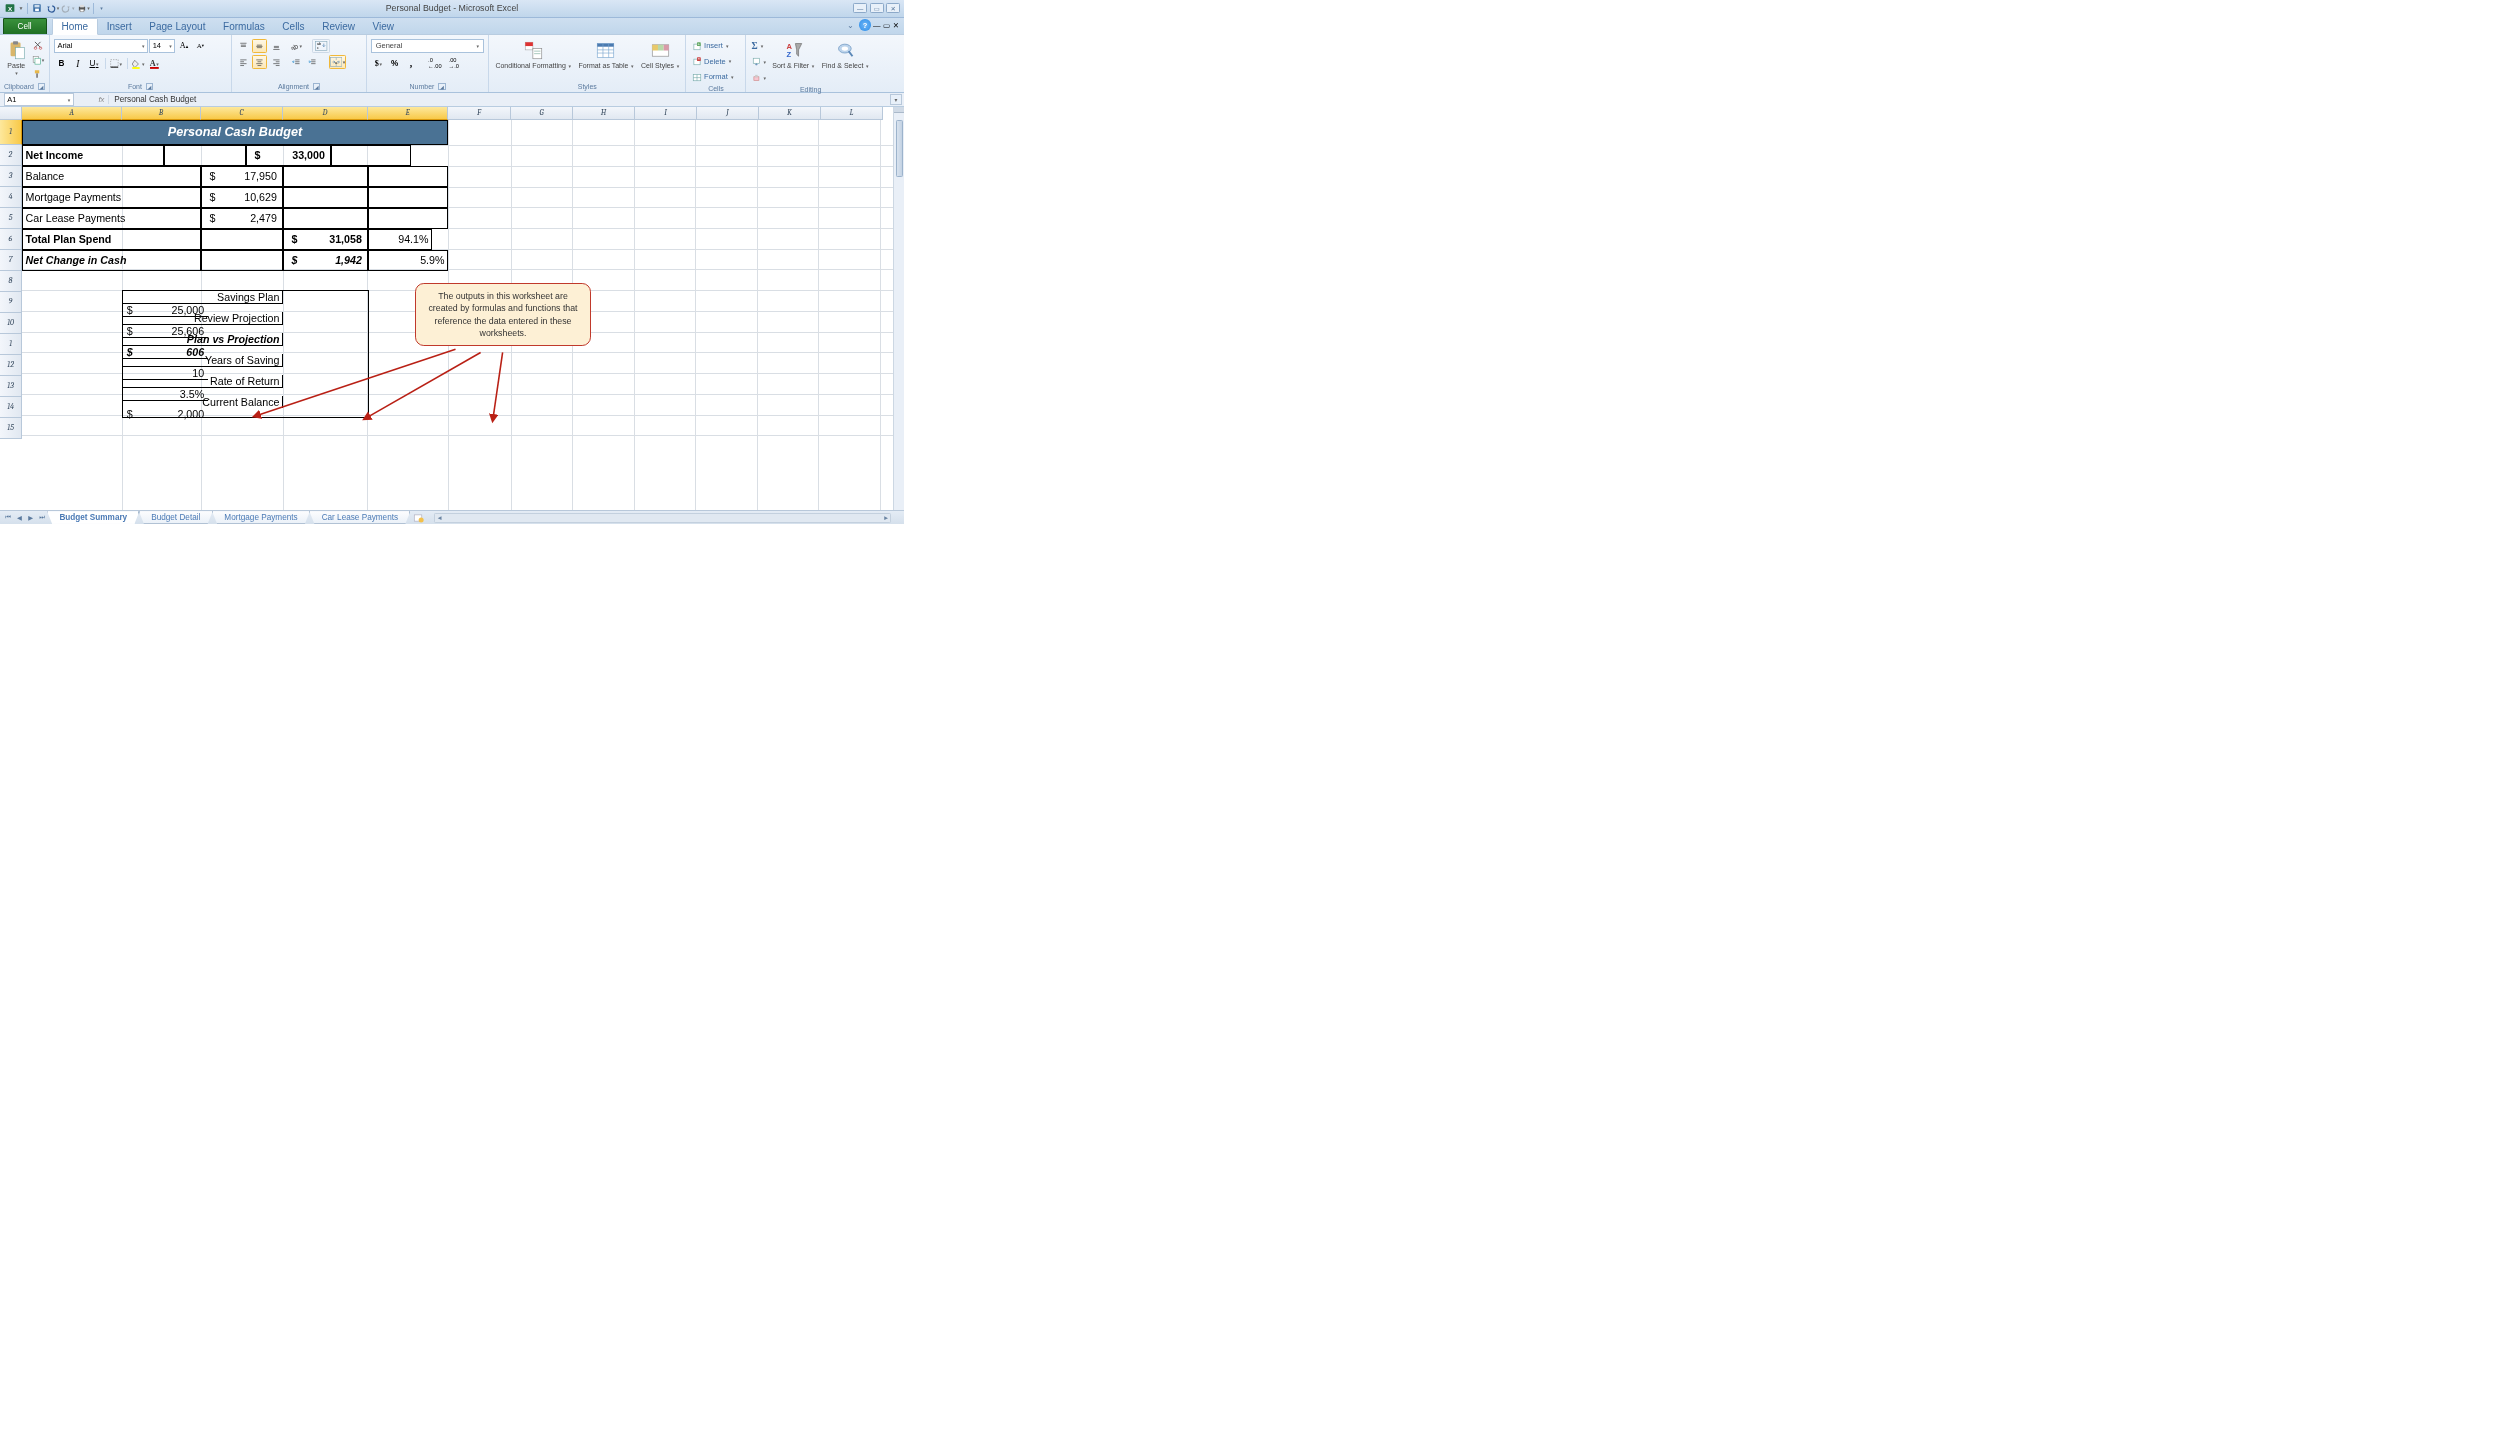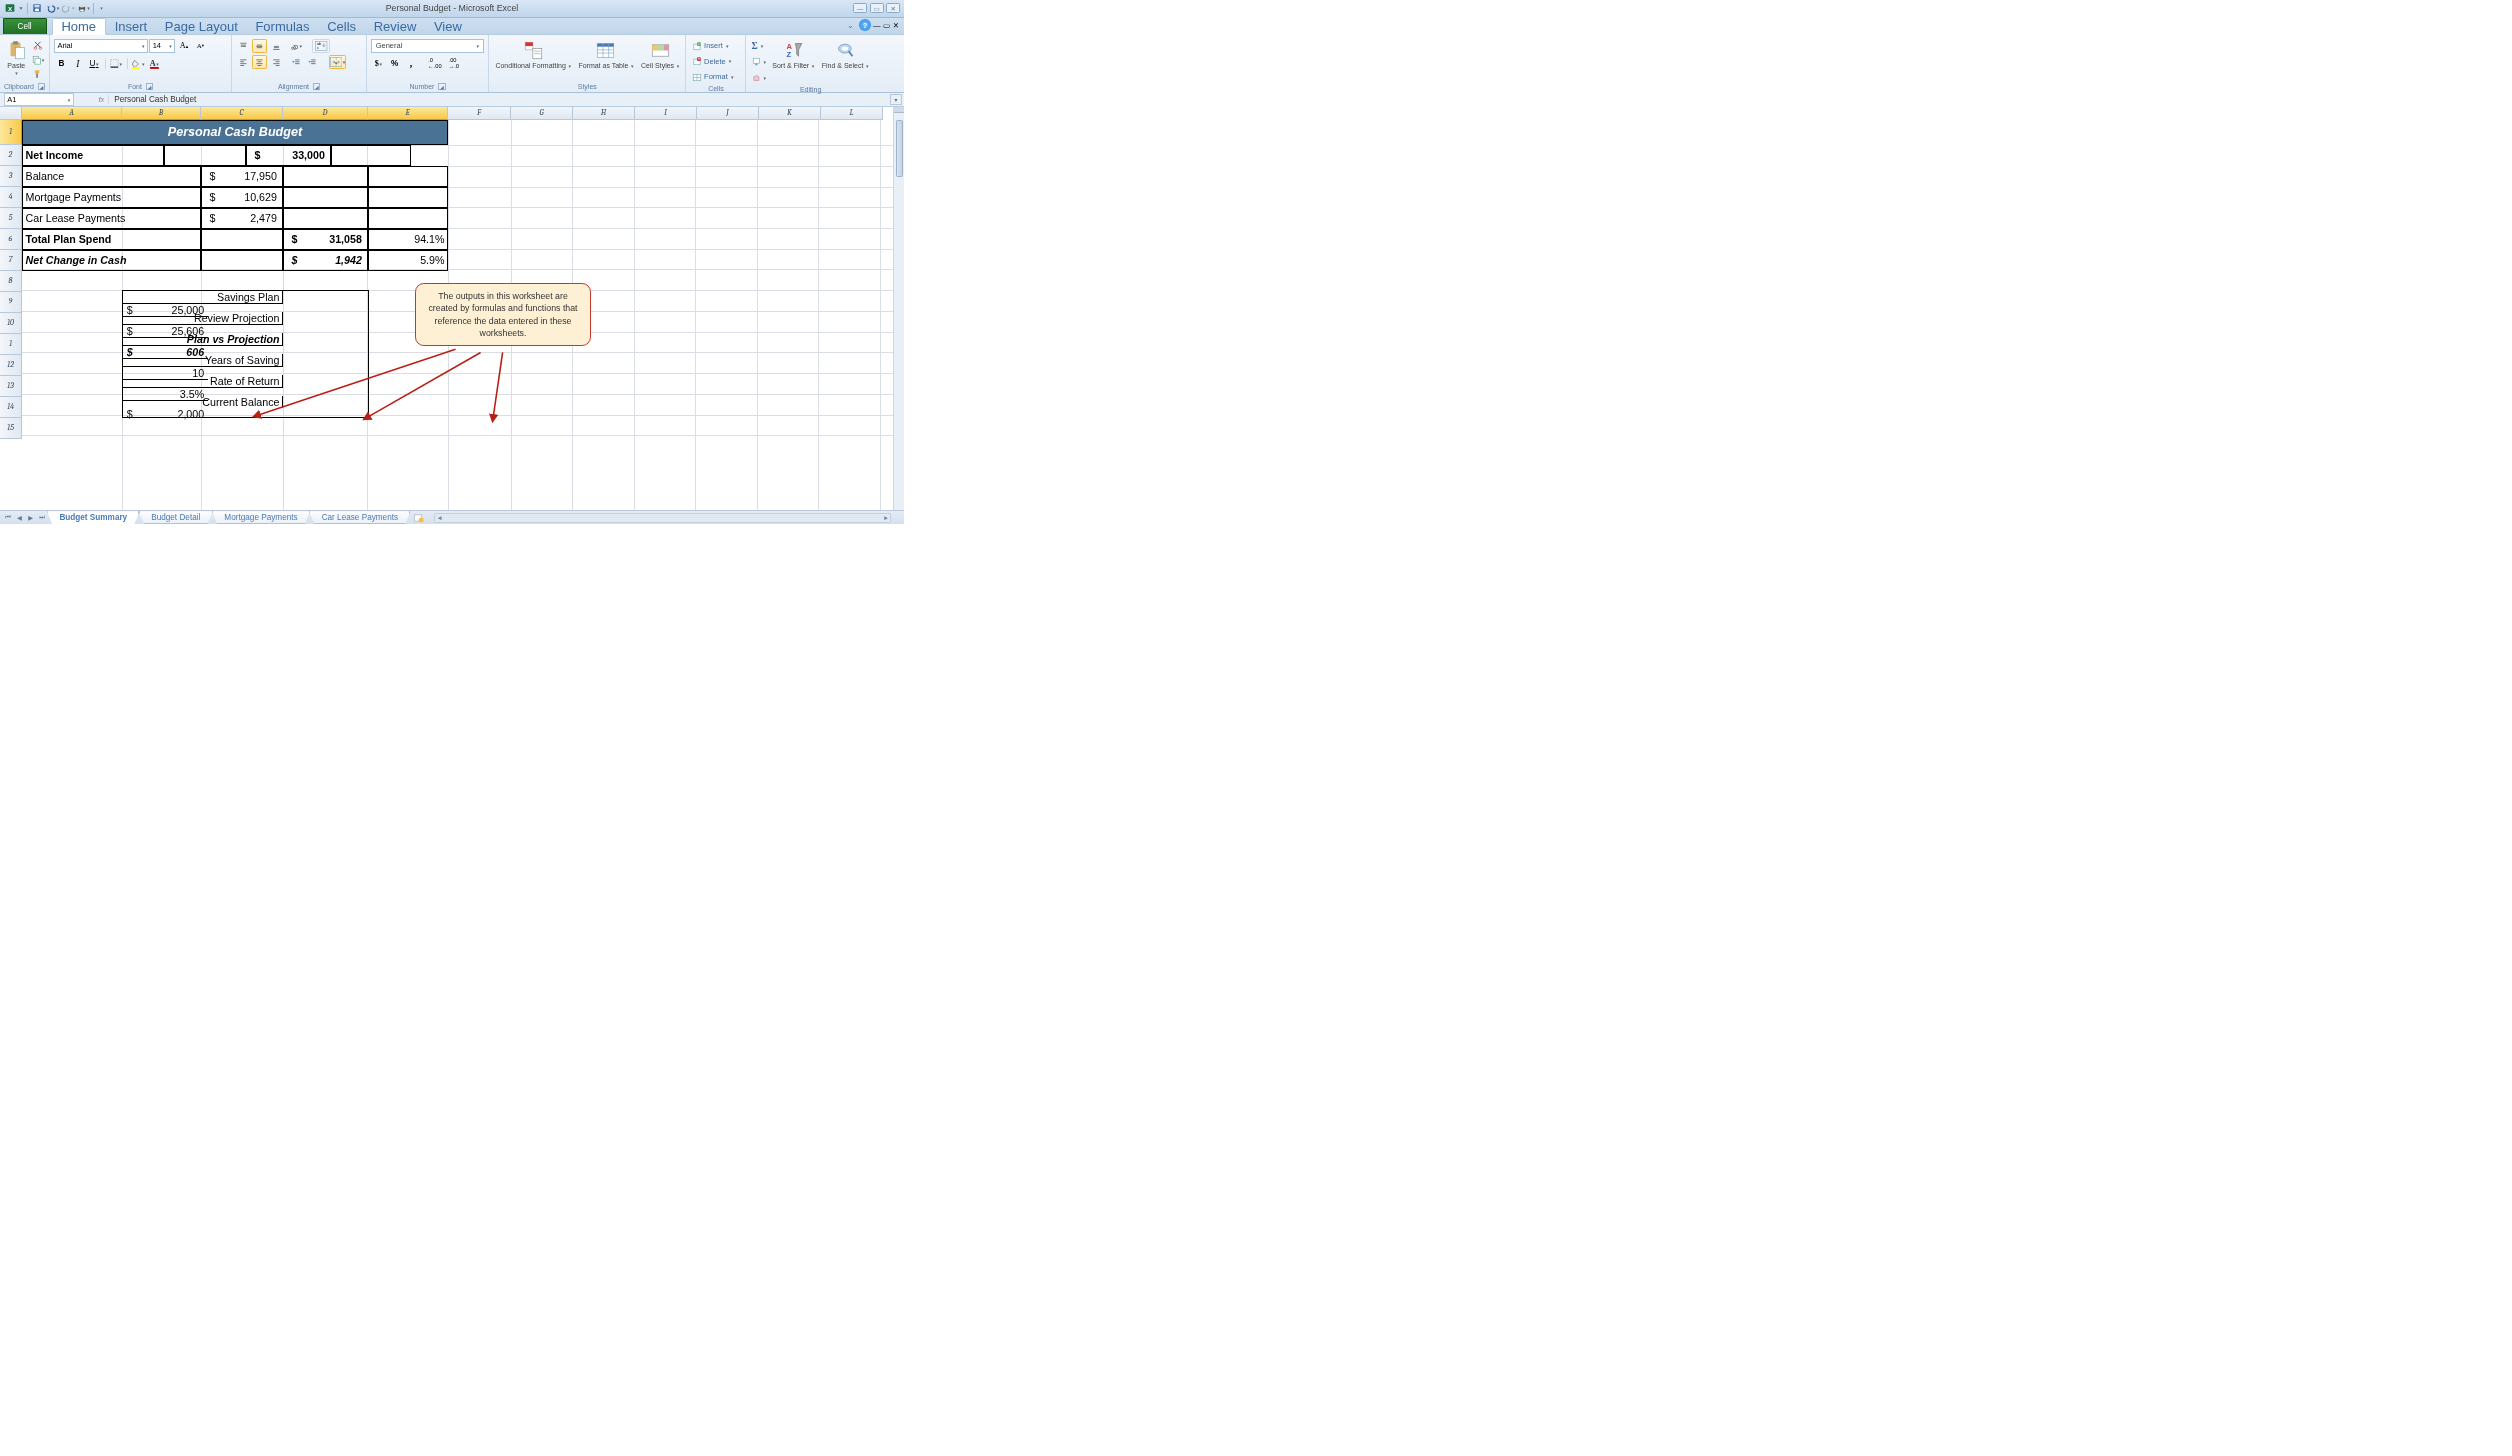--- a/index.html
+++ b/index.html
@@ -10,21 +10,21 @@
 .titlebar .qat { display: flex; align-items: center; gap: 1.3px; padding-left: 2.5px; }
 .titlebar .qat-btn { width: 14px; height: 14px; display: flex; align-items: center; justify-content: center; border-radius: 1.3px; }
 .titlebar .qat-sep { width: 0.6px; height: 11.3px; background: #9db9d9; margin: 0 1.9px; }
 .titlebar .title-text { position: absolute; left: 50%; transform: translateX(-50%); color: #444; font-size: 8.8px; }
 .titlebar .win-controls { position: absolute; right: 3.8px; display: flex; gap: 2.5px; }
 .titlebar .win-btn { width: 14px; height: 10px; border: 0.6px solid #8ca9c9; background: #e8f0f9; border-radius: 1.3px; display: flex; align-items: center; justify-content: center; font-size: 6.3px; color: #5b7a9e; }
 
 
 .ribbon-tabs { height: 17.6px; background: linear-gradient(#cedff0, #c0d6eb); display: flex; align-items: flex-end; padding-left: 0; border-bottom: 0.6px solid #b8cce0; position: relative; }
 .file-tab { background: linear-gradient(#3a913c, #1f6f23); color: #fff; padding: 3.1px 14px; font-size: 8.2px; border-radius: 1.3px 1.3px 0 0; margin-right: 5px; margin-left: 2.5px; position: relative; top: 0; height: 16.3px; display: flex; align-items: center; border: 0.6px solid #155218; border-bottom: none; }
-.ribbon-tab { padding: 3.1px 8.8px; font-size: 13px; color: #3b6aa0; height: 16.3px; display: flex; align-items: center; margin-top: 48px; }
+.ribbon-tab { padding: 3.1px 8.8px; font-size: 10px; color: #3b6aa0; height: 16.3px; display: flex; align-items: center; margin-top: 48px; }
 .ribbon-tab.active { background: #fff; border: 0.6px solid #b8cce0; border-bottom: 0.6px solid #fff; border-radius: 1.9px 1.9px 0 0; color: #3b6aa0; position: relative; top: 0.6px; }
 .ribbon-help { position: absolute; right: 5px; top: 1.9px; display: flex; gap: 2.5px; align-items: center; }
 .ribbon-help .help-btn { width: 12.6px; height: 11.3px; display: flex; align-items: center; justify-content: center; color: #5b7a9e; font-size: 8.2px; }
 .help-circle { width: 11.3px; height: 11.3px; border-radius: 50%; background: radial-gradient(#6fb7f7, #2d8de8); color: #fff; font-weight: bold; font-size: 7.5px; display: flex; align-items: center; justify-content: center; }
 
 
 .ribbon { height: 58px; background: linear-gradient(#f3f7fc, #e4edf7); border-bottom: 0.6px solid #a9c2dc; display: flex; }
 .ribbon-group { border-right: 0.6px solid #c8d8ea; padding: 1.3px 3.8px 0 3.8px; display: flex; flex-direction: column; height: 100%; position: relative; }
 .ribbon-group-label { font-size: 7px; color: #5b7a9e; text-align: center; padding: 1.3px 0 1.9px; display: flex; justify-content: center; align-items: center; gap: 3.8px; }
 .ribbon-group-body { flex: 1; display: flex; align-items: flex-start; gap: 2.5px; padding-top: 2.5px; }
@@ -663,21 +663,21 @@
         <div class="bc" style="width:80px"></div>
       </div>
 
       <div class="budget-row">
         <div class="bc lbl bold" style="width:179px">Total Plan Spend</div>
         <div class="bc" style="width:82px"></div>
         <div class="bc cur bold" style="width:85px">
             <span class="sym">$</span>
             <span class="amt">31,058</span>
           </div>
-        <div class="bc pct" style="width:80px">94.1%</div>
+        <div class="bc pct" style="width:64px">94.1%</div>
       </div>
 
       <div class="budget-row">
         <div class="bc lbl bi" style="width:179px">Net Change in Cash</div>
         <div class="bc" style="width:82px"></div>
         <div class="bc cur bi" style="width:85px">
             <span class="sym">$</span>
             <span class="amt">1,942</span>
           </div>
         <div class="bc pct" style="width:80px">5.9%</div>

